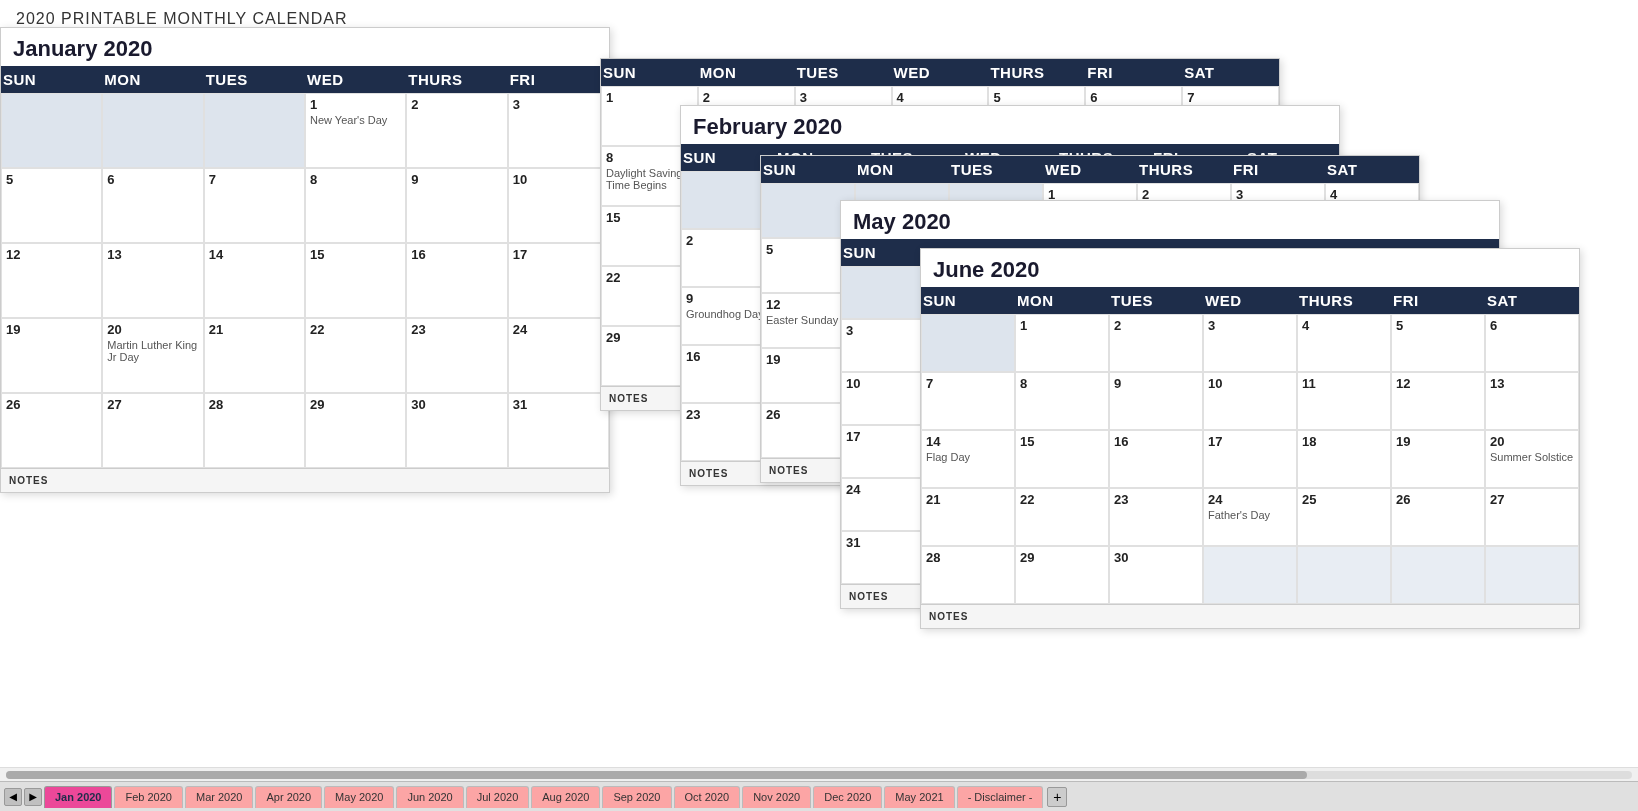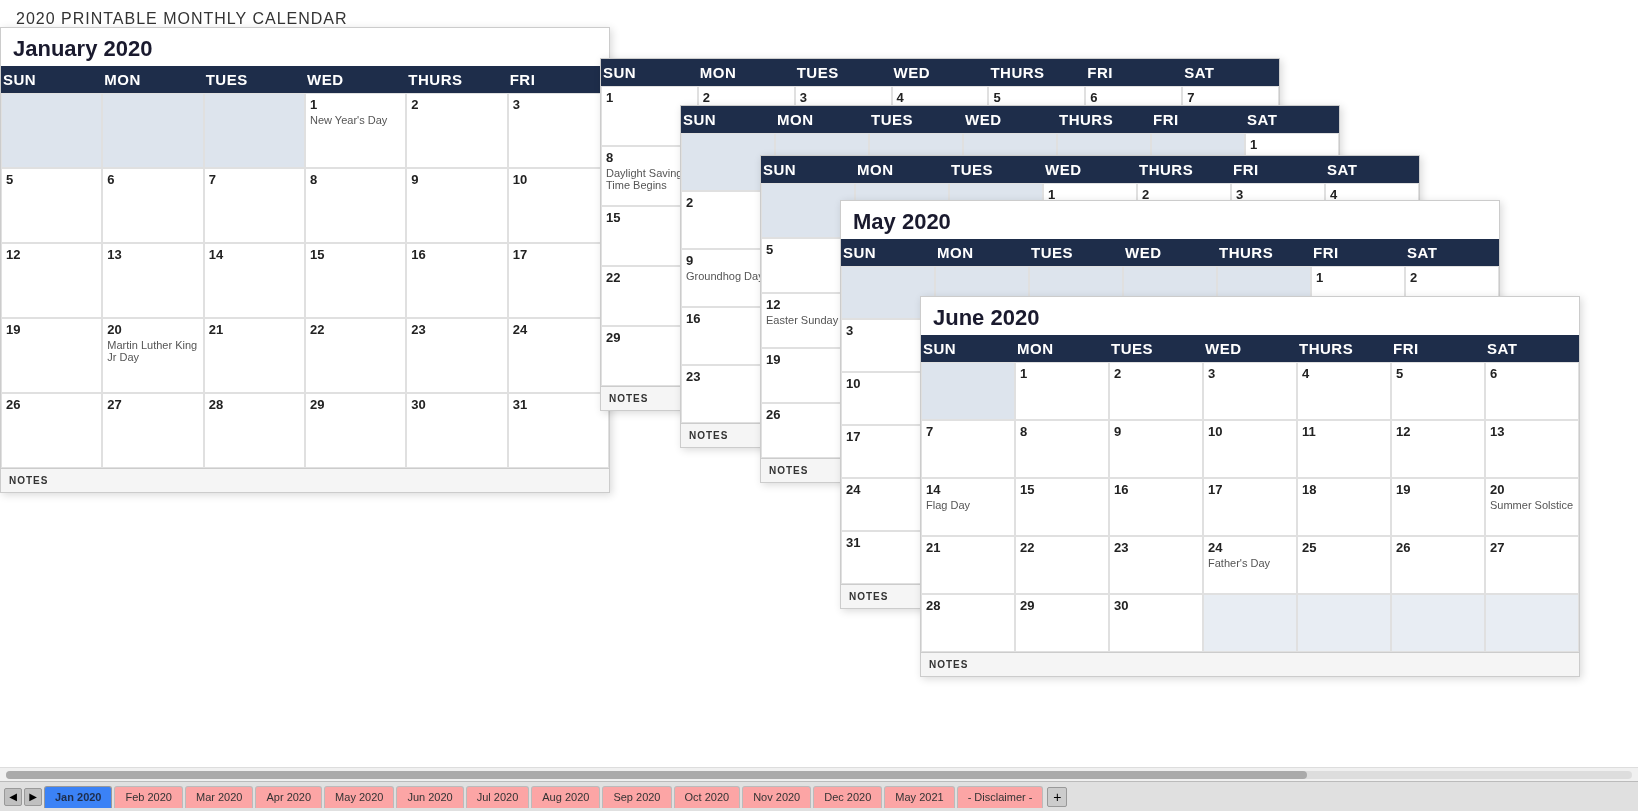--- a/index.html
+++ b/index.html
@@ -154,21 +154,20 @@
     }
     .cal-may .cal-header-row { grid-template-columns: repeat(7, 1fr); }
     .cal-may .cal-grid { grid-template-columns: repeat(7, 1fr); }
     .cal-may .cal-cell { min-height: 53px; }
 
     
     .cal-jun {
       top: 248px;
       left: 920px;
       width: 660px;
-      margin-top: 48px;
     }
     .cal-jun .cal-header-row { grid-template-columns: repeat(7, 1fr); }
     .cal-jun .cal-grid { grid-template-columns: repeat(7, 1fr); }
     .cal-jun .cal-cell { min-height: 58px; }
 
     
     .tab-bar {
       position: absolute;
       bottom: 0;
       left: 0;
@@ -203,21 +202,21 @@
       font-size: 11px;
       border: 1px solid #bbb;
       border-bottom: none;
       cursor: pointer;
       background: #fca5a5;
       color: #333;
       border-radius: 3px 3px 0 0;
     }
 
     .tab-item.active {
-      background: #3b82f6;
+      background: #ec4899;
       color: #1e2d4a;
       font-weight: bold;
       border-color: #999;
     }
 
     .tab-add {
       width: 20px;
       height: 20px;
       background: #ccc;
       border: 1px solid #999;
@@ -362,20 +361,21 @@
       <div class="cal-cell">31</div>
       <div class="cal-cell empty"></div>
       <div class="cal-cell empty"></div>
       <div class="cal-cell empty"></div>
       <div class="cal-cell empty"></div>
     </div>
     <div class="cal-notes">NOTES</div>
   </div>
 
   <div class="cal-card cal-feb">
+    <div class="cal-month-title">February 2020</div>
     <div class="cal-header-row">
       <div class="cal-header-cell">SUN</div>
       <div class="cal-header-cell">MON</div>
       <div class="cal-header-cell">TUES</div>
       <div class="cal-header-cell">WED</div>
       <div class="cal-header-cell">THURS</div>
       <div class="cal-header-cell">FRI</div>
       <div class="cal-header-cell">SAT</div>
     </div>
     <div class="cal-grid">

